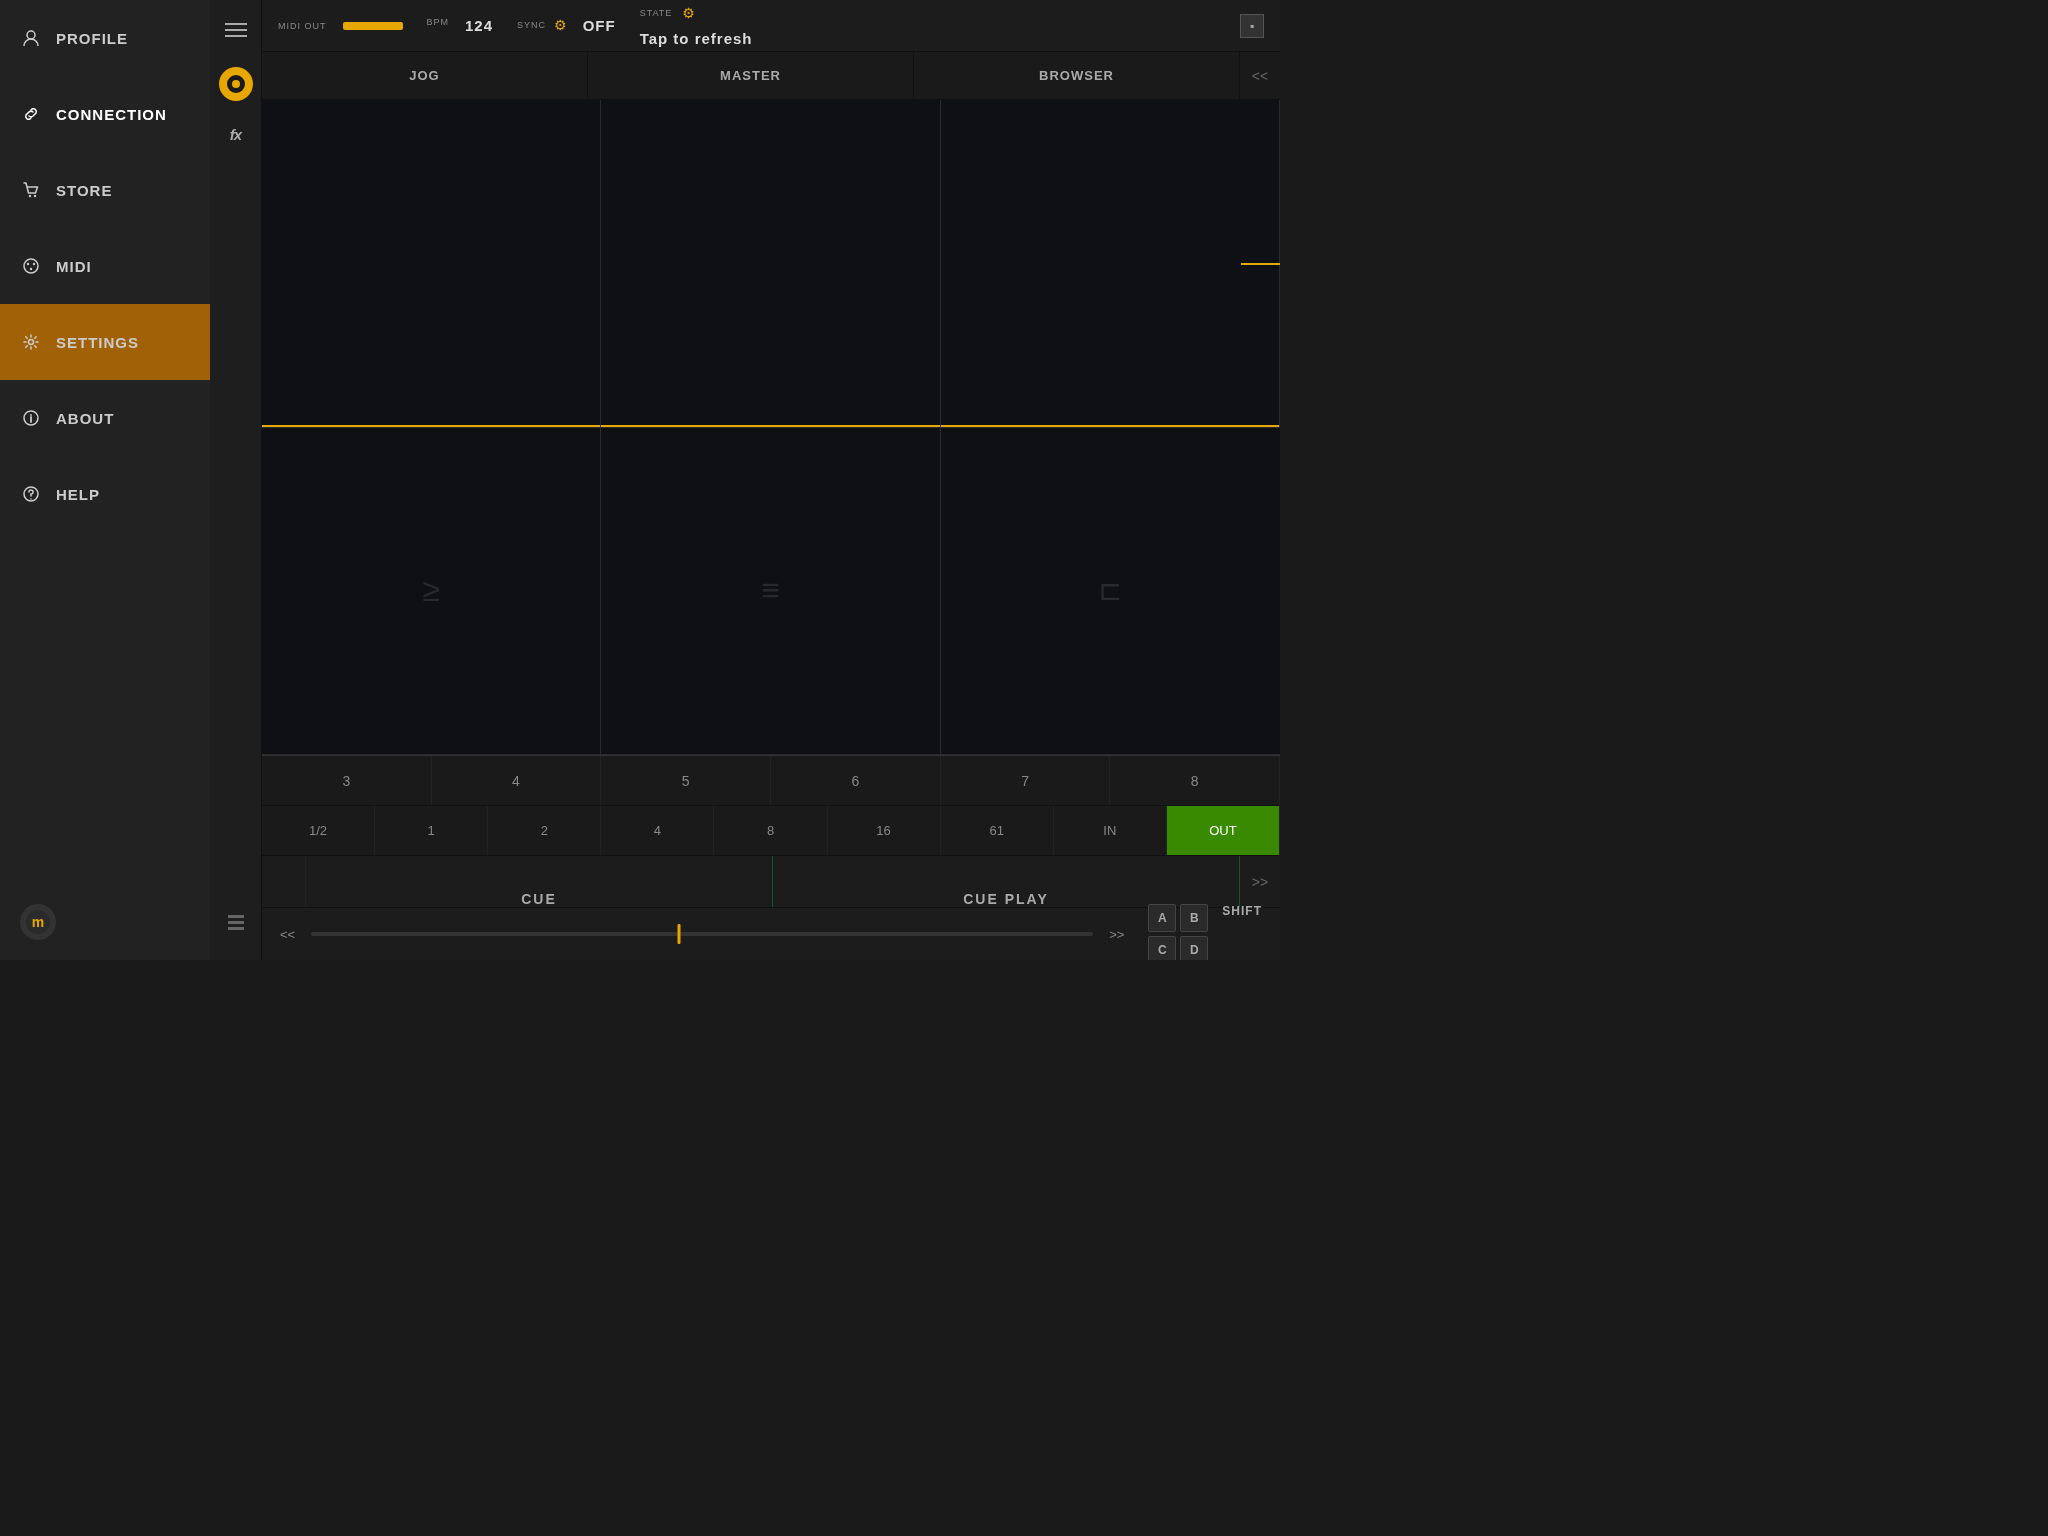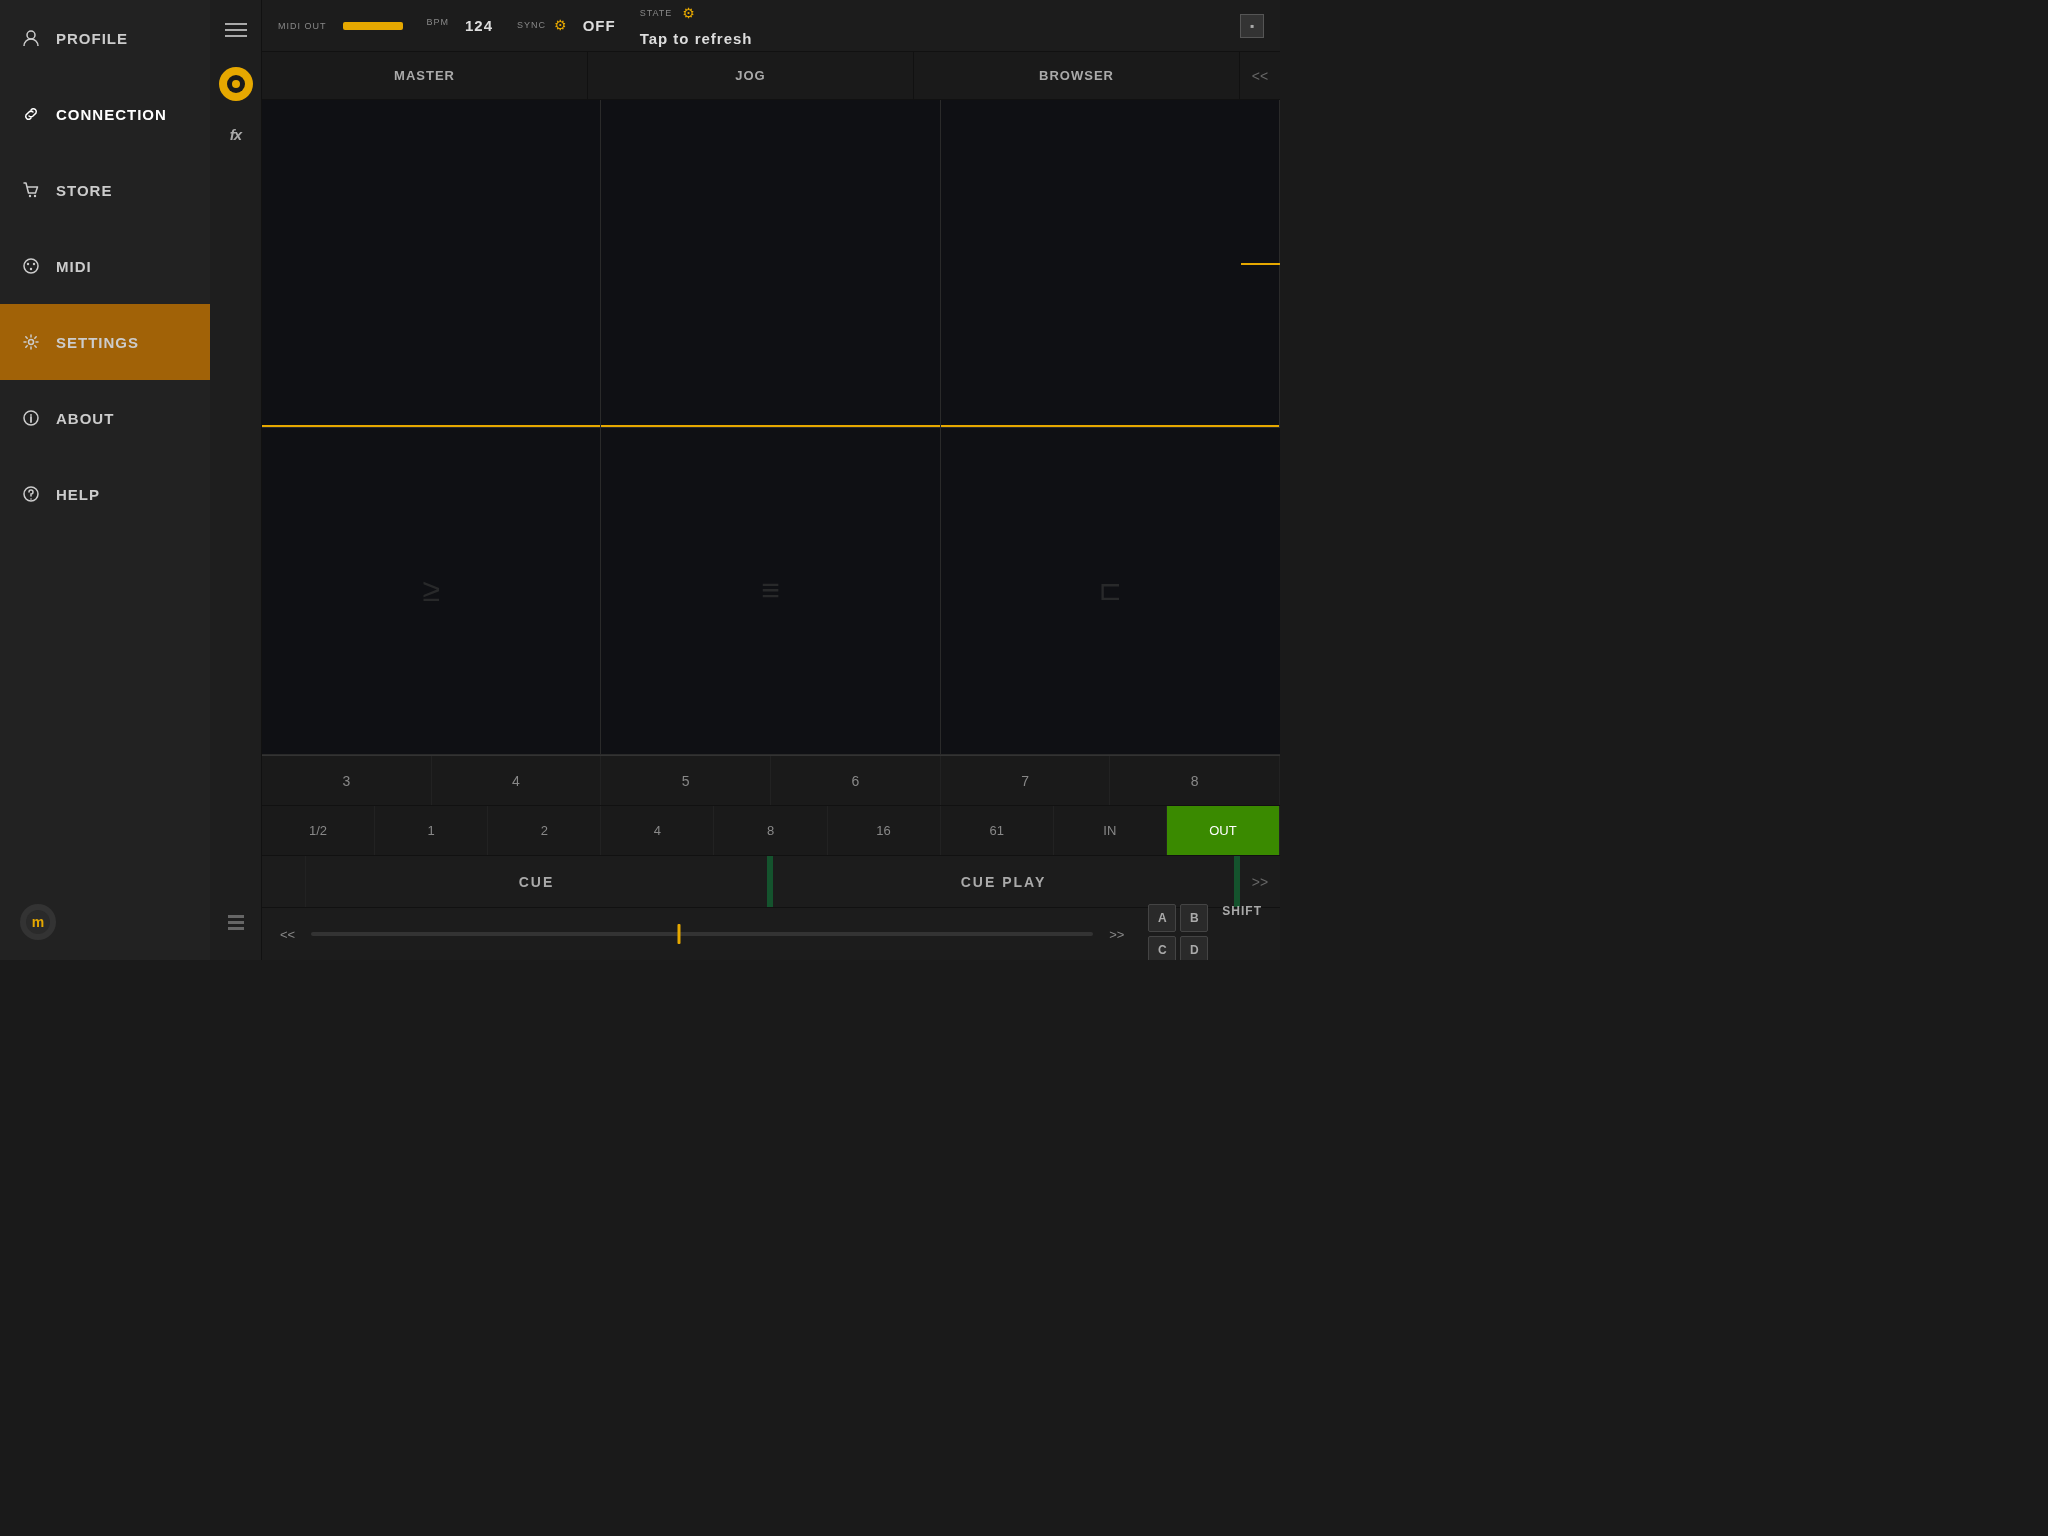--- a/index.html
+++ b/index.html
@@ -318,28 +318,28 @@
       border-bottom: 1px solid #111;
       align-items: stretch;
     }
     .cue-left {
       width: 44px;
       border-right: 1px solid #222;
     }
     .cue-btn {
       flex: 1;
       display: flex;
-      align-items: center;
+      align-items: flex-end;
       justify-content: center;
       color: #aaa;
       font-size: 14px;
       font-weight: 600;
       letter-spacing: 2px;
       cursor: pointer;
-      border-right: 6px solid #14532d;
+      border-right: 1px solid #14532d;
     }
     .cue-chevron {
       width: 40px;
       display: flex;
       align-items: center;
       justify-content: center;
       color: #666;
       font-size: 14px;
     }
 
@@ -560,24 +560,24 @@
 
     <div class="topbar-spacer"></div>
 
     <div class="topbar-corner-btn">
       <span>▪</span>
     </div>
   </div>
 
   <div id="tab-row">
     <div class="tab-btn">
+      <span>JOG</span>
+    </div>
+    <div class="tab-btn">
       <span>MASTER</span>
-    </div>
-    <div class="tab-btn">
-      <span>JOG</span>
     </div>
     <div class="tab-btn">
       <span>BROWSER</span>
     </div>
     <div class="tab-chevron">
       <span>&lt;&lt;</span>
     </div>
   </div>
 
   <div id="content">

